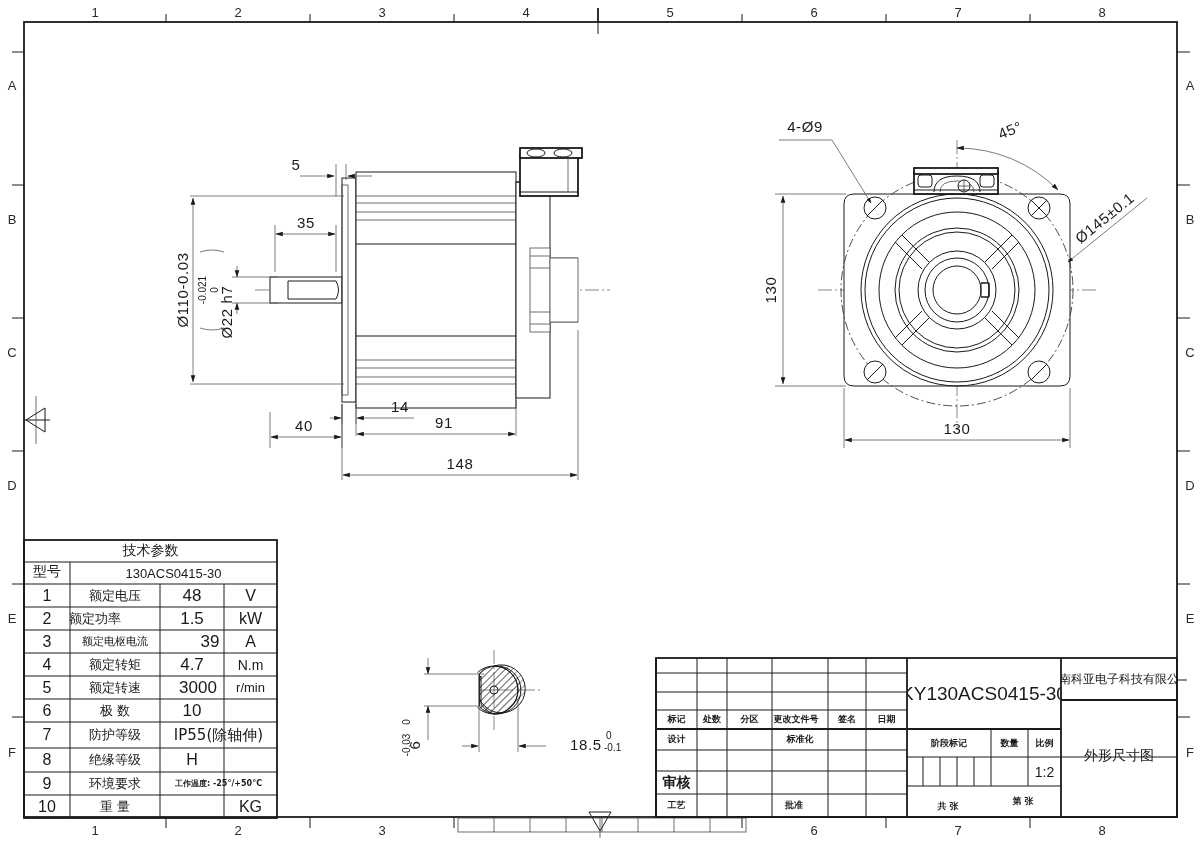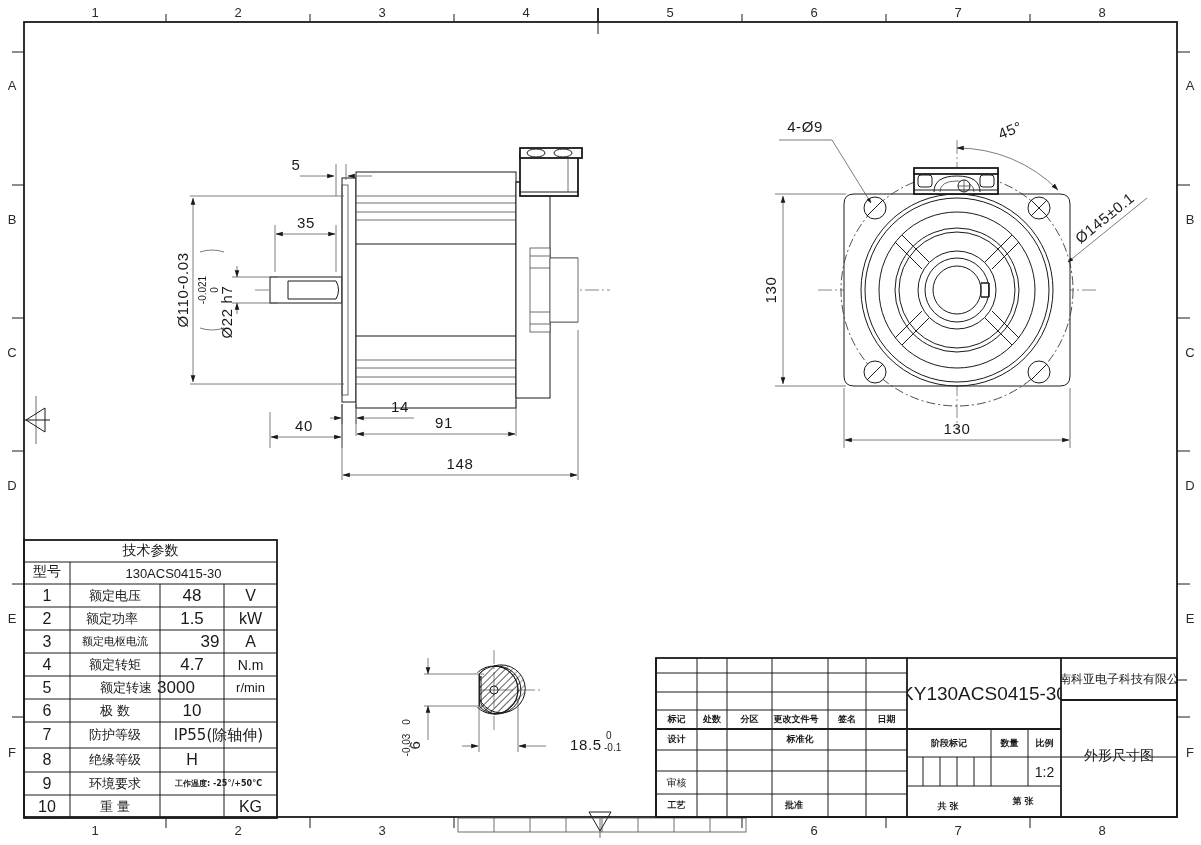--- a/index.html
+++ b/index.html
@@ -424,21 +424,21 @@
   <div>
     <div class="spec-cell" style="left:656px;top:710px;width:41px;height:19px;font-size:9px;font-weight:bold;">标记</div>
     <div class="spec-cell" style="left:697px;top:710px;width:30px;height:19px;font-size:9px;font-weight:bold;">处数</div>
     <div class="spec-cell" style="left:727px;top:710px;width:45px;height:19px;font-size:9px;font-weight:bold;">分区</div>
     <div class="spec-cell" style="left:772px;top:710px;width:48px;height:19px;font-size:9px;font-weight:bold;border-radius:8px;">更改文件号</div>
     <div class="spec-cell" style="left:828px;top:710px;width:38px;height:19px;font-size:9px;font-weight:bold;">签名</div>
     <div class="spec-cell" style="left:866px;top:710px;width:41px;height:19px;font-size:9px;font-weight:bold;">日期</div>
 
     <div class="spec-cell" style="left:656px;top:729px;width:41px;height:21px;font-size:9px;font-weight:bold;">设计</div>
     <div class="spec-cell" style="left:772px;top:729px;width:56px;height:21px;font-size:9px;font-weight:bold;">标准化</div>
-    <div class="spec-cell" style="left:656px;top:771px;width:41px;height:23px;font-size:10px;font-weight:normal;">审核</div>
+    <div class="spec-cell" style="left:656px;top:771px;width:41px;height:23px;font-size:14px;font-weight:bold;">审核</div>
     <div class="spec-cell" style="left:656px;top:794px;width:41px;height:23px;font-size:9px;font-weight:bold;">工艺</div>
     <div class="spec-cell" style="left:772px;top:794px;width:44px;height:23px;font-size:9px;font-weight:bold;">批准</div>
 
     <div class="spec-cell" style="left:907px;top:658px;width:154px;height:71px;font-family:'Liberation Sans',sans-serif;font-size:19px;letter-spacing:0px;">KY130ACS0415-30</div>
 
     <div class="spec-cell" style="left:907px;top:729px;width:84px;height:28px;font-size:9px;font-weight:bold;">阶段标记</div>
     <div class="spec-cell" style="left:991px;top:729px;width:37px;height:28px;font-size:9px;font-weight:bold;">数量</div>
     <div class="spec-cell" style="left:1028px;top:729px;width:33px;height:28px;font-size:9px;font-weight:bold;">比例</div>
     <div class="spec-cell" style="left:1028px;top:757px;width:33px;height:29px;font-family:'Liberation Sans',sans-serif;font-size:14px;">1:2</div>
     <div class="spec-cell" style="left:910px;top:786px;width:76px;height:40px;font-size:9px;font-weight:bold;">共  张</div>
@@ -474,37 +474,37 @@
     <div class="spec-cell" style="left:24px;top:540px;width:253px;height:22px;font-size:14px;">技术参数</div>
     <div class="spec-cell" style="left:24px;top:562px;width:46px;height:20px;font-size:14px;">型号</div>
     <div class="spec-cell" style="left:70px;top:562px;width:207px;height:22px;font-family:'Liberation Sans',sans-serif;font-size:13px;">130ACS0415-30</div>
 
     <div class="spec-cell" style="left:24px;top:584px;width:46px;height:23px;font-family:'Liberation Sans',sans-serif;font-size:16px;">1</div>
     <div class="spec-cell" style="left:70px;top:584px;width:90px;height:23px;font-size:13px;">额定电压</div>
     <div class="spec-cell" style="left:160px;top:584px;width:64px;height:23px;font-family:'Liberation Sans',sans-serif;font-size:17px;">48</div>
     <div class="spec-cell" style="left:224px;top:584px;width:53px;height:23px;font-family:'Liberation Sans',sans-serif;font-size:16px;">V</div>
 
     <div class="spec-cell" style="left:24px;top:607px;width:46px;height:23px;font-family:'Liberation Sans',sans-serif;font-size:16px;">2</div>
-    <div class="spec-cell" style="left:70px;top:607px;width:84px;height:23px;font-size:13px;">额定功率</div>
+    <div class="spec-cell" style="left:53px;top:607px;width:84px;height:23px;font-size:13px;">额定功率</div>
     <div class="spec-cell" style="left:160px;top:607px;width:64px;height:23px;font-family:'Liberation Sans',sans-serif;font-size:17px;">1.5</div>
     <div class="spec-cell" style="left:224px;top:607px;width:53px;height:23px;font-family:'Liberation Sans',sans-serif;font-size:16px;">kW</div>
 
     <div class="spec-cell" style="left:24px;top:630px;width:46px;height:23px;font-family:'Liberation Sans',sans-serif;font-size:16px;">3</div>
     <div class="spec-cell" style="left:70px;top:630px;width:90px;height:23px;font-size:11px;">额定电枢电流</div>
     <div class="spec-cell" style="left:160px;top:630px;width:64px;height:23px;font-family:'Liberation Sans',sans-serif;font-size:17px;margin-left:18px;">39</div>
     <div class="spec-cell" style="left:224px;top:630px;width:53px;height:23px;font-family:'Liberation Sans',sans-serif;font-size:16px;">A</div>
 
     <div class="spec-cell" style="left:24px;top:653px;width:46px;height:23px;font-family:'Liberation Sans',sans-serif;font-size:16px;">4</div>
     <div class="spec-cell" style="left:70px;top:653px;width:90px;height:23px;font-size:13px;">额定转矩</div>
     <div class="spec-cell" style="left:160px;top:653px;width:64px;height:23px;font-family:'Liberation Sans',sans-serif;font-size:17px;">4.7</div>
     <div class="spec-cell" style="left:224px;top:653px;width:53px;height:23px;font-family:'Liberation Sans',sans-serif;font-size:14px;">N.m</div>
 
     <div class="spec-cell" style="left:24px;top:676px;width:46px;height:23px;font-family:'Liberation Sans',sans-serif;font-size:16px;">5</div>
-    <div class="spec-cell" style="left:70px;top:676px;width:112px;height:23px;font-size:13px;">额定转速</div>
-    <div class="spec-cell" style="left:144px;top:676px;width:64px;height:23px;font-family:'Liberation Sans',sans-serif;font-size:17px;">3000</div>
+    <div class="spec-cell" style="left:70px;top:676px;width:90px;height:23px;font-size:13px;">额定转速</div>
+    <div class="spec-cell" style="left:166px;top:676px;width:64px;height:23px;font-family:'Liberation Sans',sans-serif;font-size:17px;">3000</div>
     <div class="spec-cell" style="left:224px;top:676px;width:53px;height:23px;font-family:'Liberation Sans',sans-serif;font-size:13px;">r/min</div>
 
     <div class="spec-cell" style="left:24px;top:699px;width:46px;height:23px;font-family:'Liberation Sans',sans-serif;font-size:16px;">6</div>
     <div class="spec-cell" style="left:70px;top:699px;width:90px;height:23px;font-size:13px;">极  数</div>
     <div class="spec-cell" style="left:160px;top:699px;width:64px;height:23px;font-family:'Liberation Sans',sans-serif;font-size:17px;">10</div>
     <div class="spec-cell" style="left:224px;top:699px;width:53px;height:23px;font-family:'Liberation Sans',sans-serif;font-size:16px;"></div>
 
     <div class="spec-cell" style="left:24px;top:722px;width:46px;height:26px;font-family:'Liberation Sans',sans-serif;font-size:16px;">7</div>
     <div class="spec-cell" style="left:70px;top:722px;width:90px;height:26px;font-size:13px;">防护等级</div>
     <div class="spec-cell" style="left:160px;top:722px;width:117px;height:26px;font-size:15px;border-radius:6px;">IP55(除轴伸)</div>

